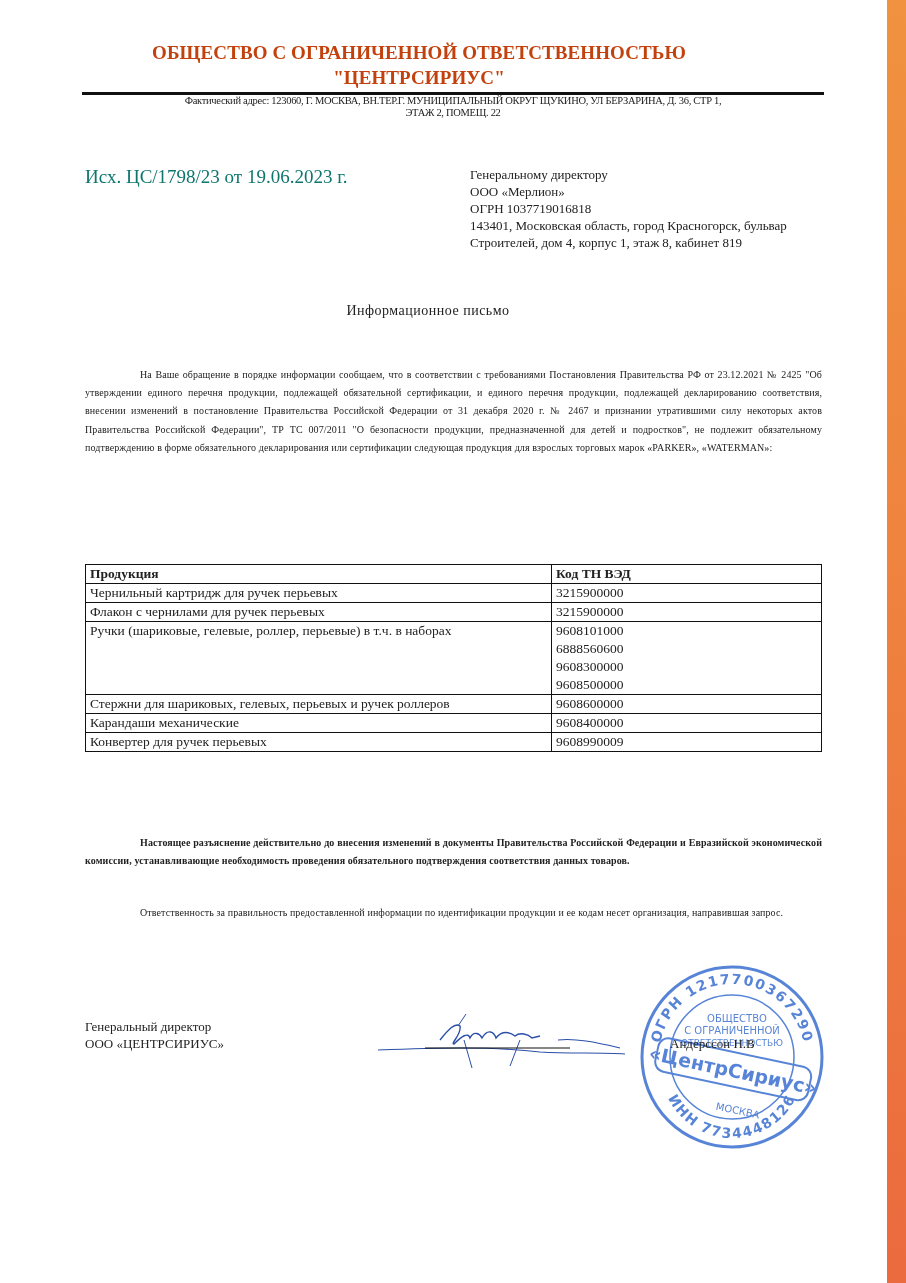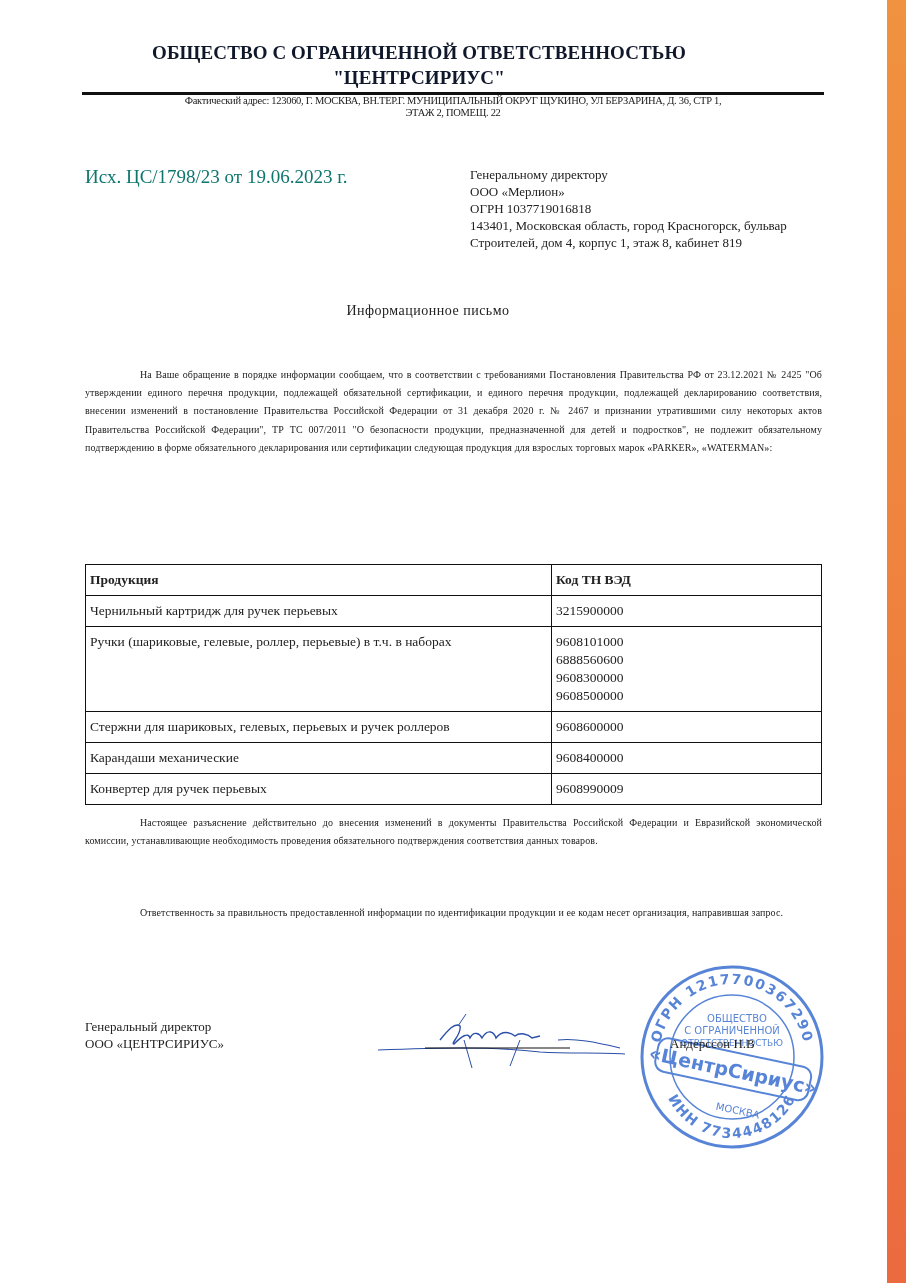--- a/index.html
+++ b/index.html
@@ -8,21 +8,21 @@
       background: #ffffff; color: #1a1a1a;
       font-family: "Liberation Serif", serif;
     }
     .stripe {
       position: absolute; left: 887px; top: 0; width: 19px; height: 1283px;
       background: linear-gradient(to bottom, #F0923F 0%, #EE7F3E 55%, #EB6A3E 100%);
     }
     .hdr-title {
       position: absolute; left: 0; width: 838px; top: 40px; text-align: center;
       font-weight: bold; font-size: 19px; line-height: 25px; letter-spacing: 0.1px;
-      color: #0f172a;
+      color: #c2410c;
     }
     .hdr-line {
       position: absolute; left: 82px; width: 742px; top: 92px; height: 3px; background: #111;
     }
     .hdr-addr {
       position: absolute; left: 100px; width: 706px; top: 95px; text-align: center;
       font-size: 10.5px; line-height: 12px; letter-spacing: -0.3px; color: #222; font-family: Liberation Serif, serif;
     }
     .ref {
       position: absolute; left: 85px; top: 166px; font-size: 19px; color: #0f766e;
@@ -34,28 +34,28 @@
     .doc-title {
       position: absolute; left: 0; width: 856px; top: 303px; text-align: center;
       font-size: 14px; letter-spacing: 0.5px; color: #222;
     }
     .para {
       position: absolute; left: 85px; width: 737px; font-size: 10px; line-height: 18.2px;
       text-align: justify; color: #222; letter-spacing: 0.1px;
     }
     .para .indent { display: inline-block; width: 55px; }
     #p1 { top: 366px; }
-    #p2 { top: 814px; }
+    #p2 { top: 834px; font-weight: bold; }
     #p3 { top: 904px; }
     table.prod {
       position: absolute; left: 85px; top: 564px; width: 737px;
       border-collapse: collapse; font-size: 13.5px; color: #222;
     }
     table.prod td, table.prod th {
-      border: 1.5px solid #111; padding: 6px 4px; vertical-align: top; line-height: 18px;
+      border: 1.5px solid #111; padding: 0 4px; vertical-align: top; line-height: 18px;
       text-align: left; font-weight: normal;
     }
     table.prod th { font-weight: bold; }
     table.prod td.c1, table.prod th.c1 { width: 457px; }
     table.prod td.c1 { text-align: justify; margin-top: 32px; }
     .codes div { line-height: 18px; }
     .sig-left {
       position: absolute; left: 85px; top: 1018px; font-size: 13px; line-height: 17px; color: #222;
     }
     .sig-svg { position: absolute; left: 370px; top: 1010px; }
@@ -96,20 +96,26 @@
 <table class="prod">
   <thead>
     <tr>
       <th class="c1">Продукция</th>
       <th>Код ТН ВЭД</th>
     </tr>
   </thead>
   <tbody id="tbody">
       <tr>
         <td class="c1">Чернильный картридж для ручек перьевых</td>
+        <td class="codes">
+          <div>3215900000</div>
+        </td>
+      </tr>
+      <tr>
+        <td class="c1">Флакон с чернилами  для ручек перьевых</td>
         <td class="codes">
           <div>3215900000</div>
         </td>
       </tr>
       <tr>
         <td class="c1">Ручки (шариковые, гелевые, роллер, перьевые) в т.ч. в наборах</td>
         <td class="codes">
           <div>9608101000</div>
           <div>6888560600</div>
           <div>9608300000</div>

